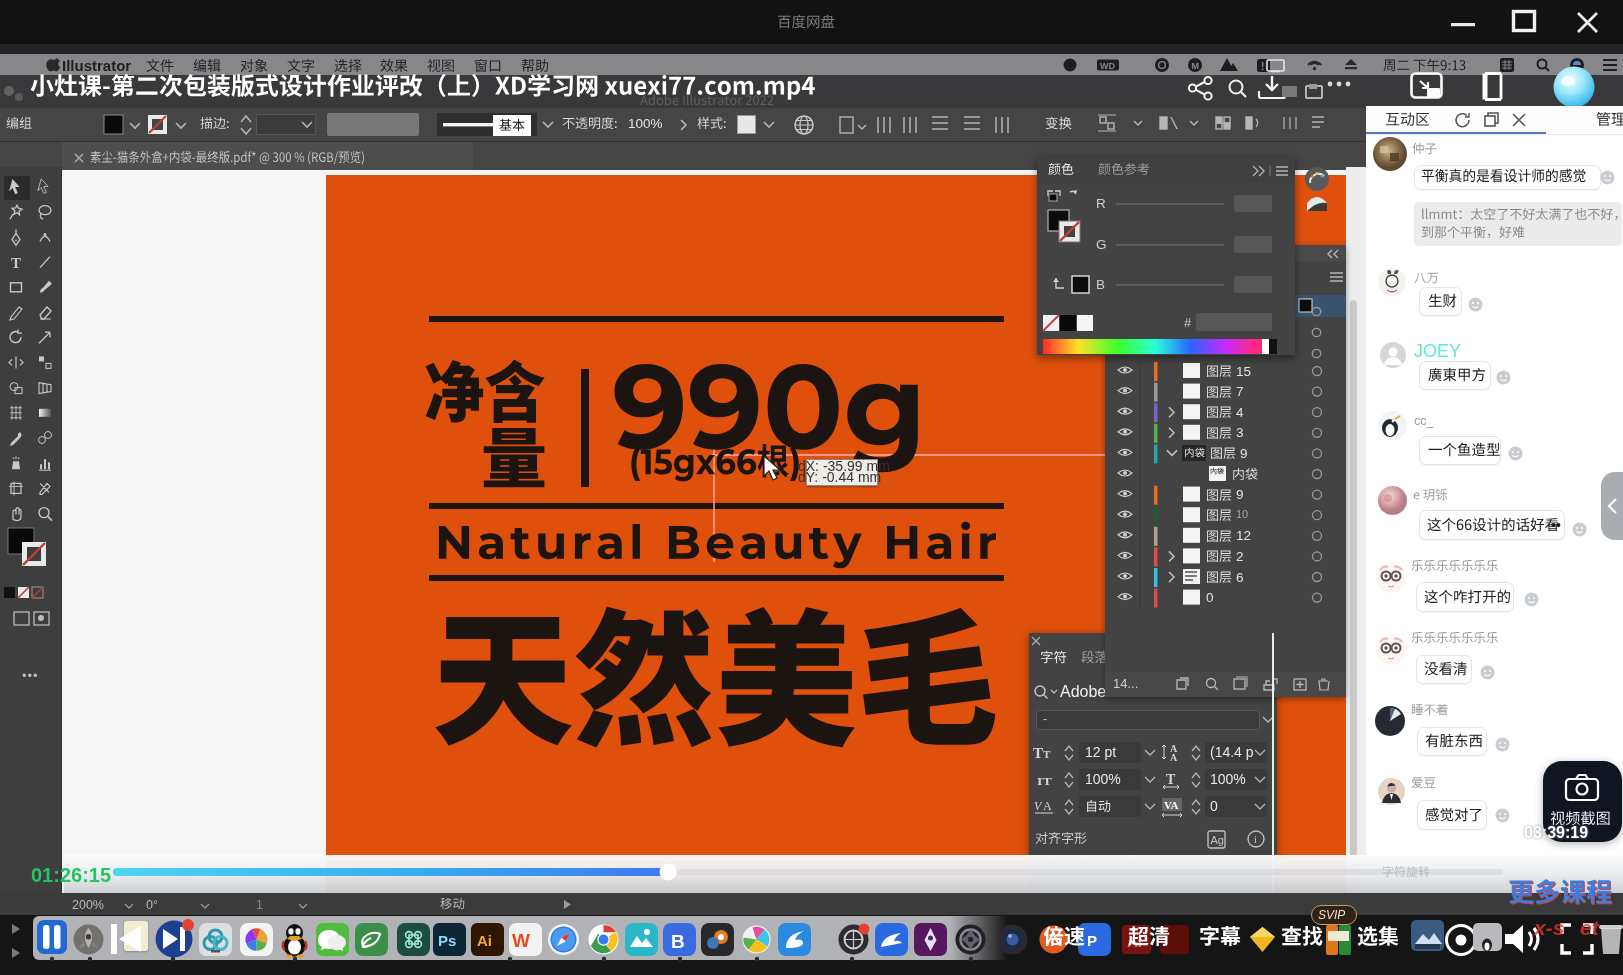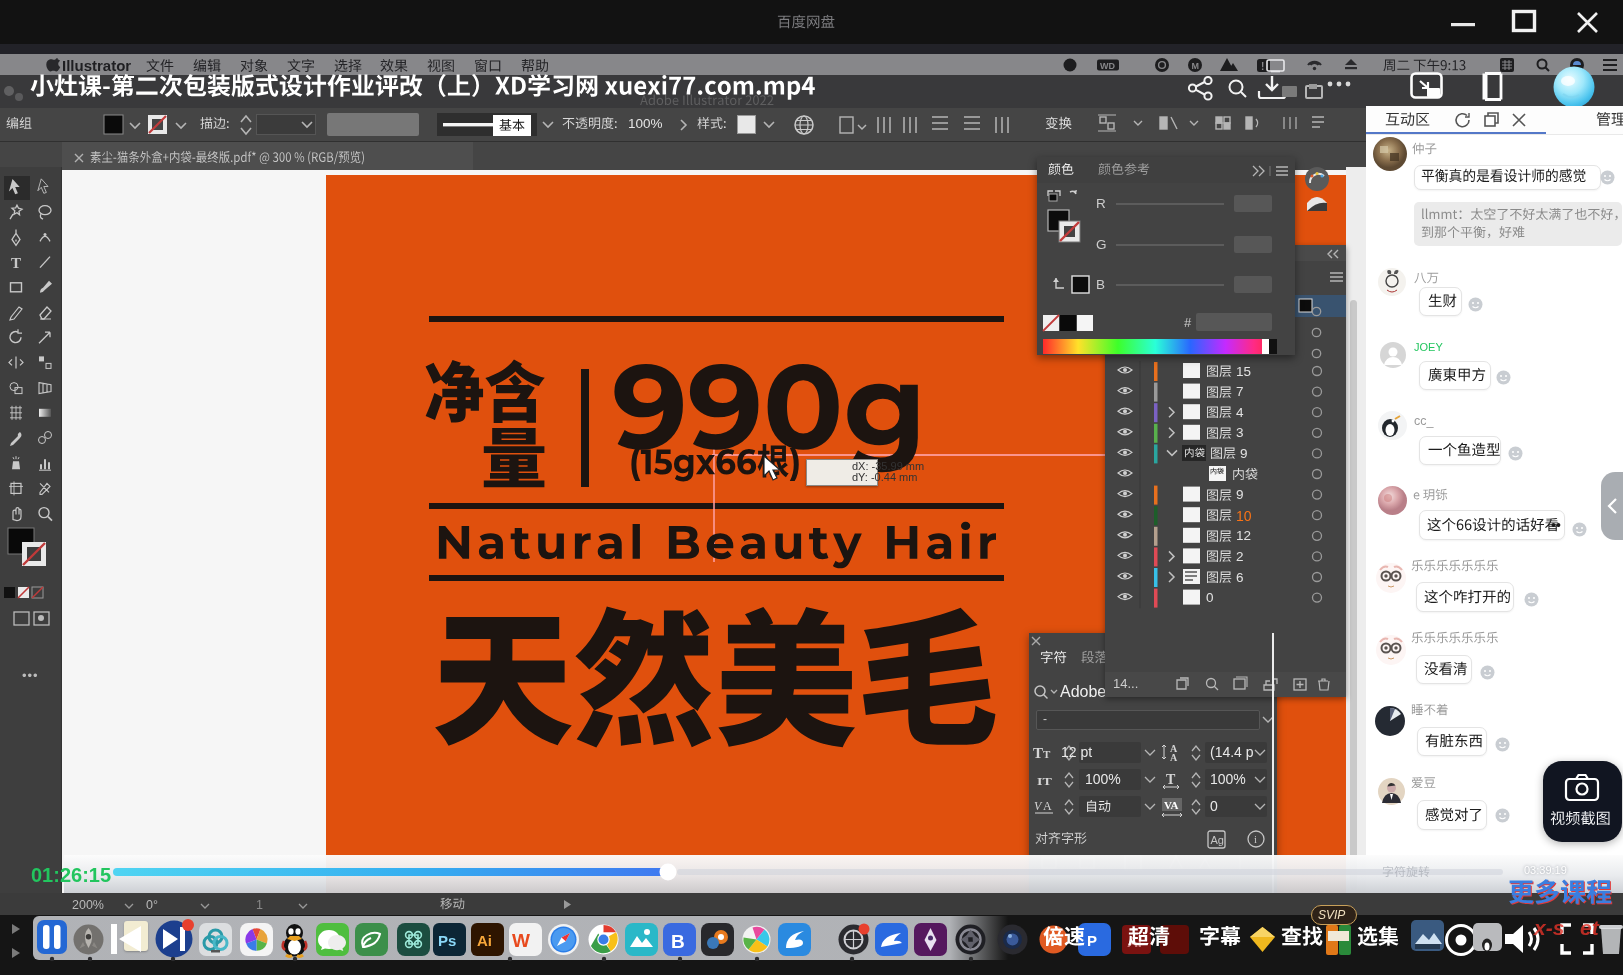--- a/index.html
+++ b/index.html
@@ -322,21 +322,21 @@
       <g>
         <path d="M3.9 0V-32.9H10.2L29.6 -9.2H26.6V-32.9H34.1V0H27.8L8.4 -23.7H11.4V0Z M61 0V-4.9L60.6 -6V-14.9Q60.6 -17.2 59.2 -18.5Q57.7 -19.8 54.8 -19.8Q52.8 -19.8 50.8 -19.2Q48.8 -18.6 47.5 -17.5L44.8 -22.6Q46.9 -24.1 49.8 -24.9Q52.7 -25.6 55.8 -25.6Q61.6 -25.6 64.8 -22.9Q67.9 -20.2 67.9 -14.4V0ZM53.4 0.4Q50.4 0.4 48.3 -0.6Q46.2 -1.6 45.1 -3.4Q43.9 -5.1 43.9 -7.3Q43.9 -9.5 45 -11.2Q46.1 -12.9 48.5 -13.9Q50.9 -14.8 54.8 -14.8H61.5V-10.6H55.6Q53 -10.6 52 -9.7Q51.1 -8.9 51.1 -7.6Q51.1 -6.2 52.2 -5.4Q53.3 -4.6 55.2 -4.6Q57 -4.6 58.5 -5.4Q60 -6.3 60.6 -8L61.7 -4.6Q60.9 -2.2 58.8 -0.9Q56.7 0.4 53.4 0.4Z M89.1 0.4Q84.6 0.4 82.1 -1.9Q79.7 -4.2 79.7 -8.7V-30.9H87V-8.8Q87 -7.2 87.8 -6.3Q88.7 -5.4 90.1 -5.4Q91.9 -5.4 93.1 -6.4L95 -1.2Q93.9 -0.4 92.4 -0Q90.8 0.4 89.1 0.4ZM75.7 -19.7V-25.3H93.3V-19.7Z M114.1 0.4Q110.9 0.4 108.5 -0.8Q106 -2 104.6 -4.6Q103.2 -7.1 103.2 -11V-25.3H110.6V-12.1Q110.6 -8.9 111.9 -7.4Q113.3 -6 115.7 -6Q117.4 -6 118.7 -6.7Q120 -7.4 120.8 -9Q121.6 -10.5 121.6 -12.8V-25.3H128.9V0H121.9V-7L123.2 -4.9Q121.9 -2.3 119.5 -1Q117 0.4 114.1 0.4Z M139.9 0V-25.3H146.9V-18.1L145.9 -20.2Q147 -22.9 149.5 -24.3Q152 -25.6 155.6 -25.6V-18.9Q155.1 -18.9 154.7 -19Q154.4 -19 154 -19Q150.9 -19 149.1 -17.3Q147.2 -15.6 147.2 -11.9V0Z M179.8 0V-4.9L179.4 -6V-14.9Q179.4 -17.2 178 -18.5Q176.5 -19.8 173.5 -19.8Q171.6 -19.8 169.6 -19.2Q167.6 -18.6 166.3 -17.5L163.6 -22.6Q165.7 -24.1 168.6 -24.9Q171.5 -25.6 174.5 -25.6Q180.4 -25.6 183.5 -22.9Q186.7 -20.2 186.7 -14.4V0ZM172.2 0.4Q169.2 0.4 167.1 -0.6Q165 -1.6 163.9 -3.4Q162.7 -5.1 162.7 -7.3Q162.7 -9.5 163.8 -11.2Q164.9 -12.9 167.3 -13.9Q169.7 -14.8 173.6 -14.8H180.3V-10.6H174.4Q171.8 -10.6 170.8 -9.7Q169.9 -8.9 169.9 -7.6Q169.9 -6.2 171 -5.4Q172 -4.6 174 -4.6Q175.8 -4.6 177.3 -5.4Q178.7 -6.3 179.4 -8L180.5 -4.6Q179.7 -2.2 177.6 -0.9Q175.5 0.4 172.2 0.4Z M197.6 0V-34.9H204.9V0Z M233.9 0V-32.9H250Q256.2 -32.9 259.3 -30.6Q262.5 -28.2 262.5 -24.3Q262.5 -21.8 261.2 -19.9Q259.9 -18 257.7 -16.9Q255.5 -15.9 252.6 -15.9L253.5 -17.8Q256.6 -17.8 259 -16.8Q261.4 -15.8 262.7 -13.8Q264.1 -11.8 264.1 -9Q264.1 -4.7 260.8 -2.4Q257.4 0 250.9 0ZM241.5 -5.7H250.4Q253.3 -5.7 254.9 -6.7Q256.4 -7.7 256.4 -9.8Q256.4 -11.9 254.9 -12.9Q253.3 -13.9 250.4 -13.9H240.9V-19.4H249Q251.8 -19.4 253.3 -20.4Q254.8 -21.4 254.8 -23.3Q254.8 -25.3 253.3 -26.2Q251.8 -27.2 249 -27.2H241.5Z M286.1 0.4Q281.8 0.4 278.5 -1.3Q275.3 -3 273.5 -6Q271.7 -8.9 271.7 -12.7Q271.7 -16.4 273.4 -19.4Q275.2 -22.3 278.2 -24Q281.3 -25.6 285.2 -25.6Q288.9 -25.6 291.9 -24.1Q294.8 -22.5 296.6 -19.6Q298.3 -16.6 298.3 -12.5Q298.3 -12.1 298.3 -11.6Q298.2 -11 298.2 -10.6H277.6V-14.9H294.3L291.5 -13.6Q291.5 -15.5 290.7 -17Q289.9 -18.5 288.5 -19.3Q287.1 -20.1 285.2 -20.1Q283.3 -20.1 281.9 -19.3Q280.4 -18.5 279.7 -17Q278.9 -15.5 278.9 -13.5V-12.4Q278.9 -10.3 279.8 -8.7Q280.7 -7.2 282.4 -6.3Q284.1 -5.5 286.3 -5.5Q288.3 -5.5 289.8 -6.1Q291.4 -6.7 292.7 -8L296.6 -3.7Q294.8 -1.7 292.2 -0.7Q289.5 0.4 286.1 0.4Z M322.9 0V-4.9L322.5 -6V-14.9Q322.5 -17.2 321 -18.5Q319.6 -19.8 316.6 -19.8Q314.6 -19.8 312.7 -19.2Q310.7 -18.6 309.3 -17.5L306.7 -22.6Q308.8 -24.1 311.7 -24.9Q314.6 -25.6 317.6 -25.6Q323.4 -25.6 326.6 -22.9Q329.8 -20.2 329.8 -14.4V0ZM315.2 0.4Q312.3 0.4 310.1 -0.6Q308 -1.6 306.9 -3.4Q305.8 -5.1 305.8 -7.3Q305.8 -9.5 306.9 -11.2Q308 -12.9 310.4 -13.9Q312.8 -14.8 316.6 -14.8H323.3V-10.6H317.4Q314.8 -10.6 313.9 -9.7Q312.9 -8.9 312.9 -7.6Q312.9 -6.2 314 -5.4Q315.1 -4.6 317 -4.6Q318.9 -4.6 320.3 -5.4Q321.8 -6.3 322.5 -8L323.6 -4.6Q322.8 -2.2 320.7 -0.9Q318.6 0.4 315.2 0.4Z M351.3 0.4Q348.1 0.4 345.7 -0.8Q343.2 -2 341.8 -4.6Q340.4 -7.1 340.4 -11V-25.3H347.8V-12.1Q347.8 -8.9 349.1 -7.4Q350.5 -6 352.9 -6Q354.6 -6 355.9 -6.7Q357.2 -7.4 358 -9Q358.8 -10.5 358.8 -12.8V-25.3H366.1V0H359.1V-7L360.4 -4.9Q359.1 -2.3 356.7 -1Q354.2 0.4 351.3 0.4Z M387.5 0.4Q383 0.4 380.5 -1.9Q378 -4.2 378 -8.7V-30.9H385.3V-8.8Q385.3 -7.2 386.2 -6.3Q387 -5.4 388.5 -5.4Q390.2 -5.4 391.4 -6.4L393.4 -1.2Q392.3 -0.4 390.7 -0Q389.1 0.4 387.5 0.4ZM374.1 -19.7V-25.3H391.6V-19.7Z M404.9 9.5Q403 9.5 401.1 8.9Q399.1 8.3 397.9 7.2L400.6 2Q401.4 2.7 402.5 3.1Q403.6 3.6 404.7 3.6Q406.2 3.6 407.2 2.8Q408.1 2.1 408.8 0.4L410.2 -2.7L410.7 -3.5L419.8 -25.3H426.8L415.4 1.6Q414.2 4.6 412.6 6.3Q411.1 8.1 409.1 8.8Q407.2 9.5 404.9 9.5ZM409.3 1 398 -25.3H405.6L414.3 -4.1Z M474.6 0V-32.9H482.3V0ZM452.1 0V-32.9H459.7V0ZM459.1 -13.5V-19.9H475.2V-13.5Z M509.2 0V-4.9L508.8 -6V-14.9Q508.8 -17.2 507.3 -18.5Q505.9 -19.8 502.9 -19.8Q500.9 -19.8 499 -19.2Q497 -18.6 495.6 -17.5L493 -22.6Q495.1 -24.1 498 -24.9Q500.9 -25.6 503.9 -25.6Q509.7 -25.6 512.9 -22.9Q516.1 -20.2 516.1 -14.4V0ZM501.5 0.4Q498.6 0.4 496.5 -0.6Q494.3 -1.6 493.2 -3.4Q492.1 -5.1 492.1 -7.3Q492.1 -9.5 493.2 -11.2Q494.3 -12.9 496.7 -13.9Q499.1 -14.8 502.9 -14.8H509.6V-10.6H503.8Q501.2 -10.6 500.2 -9.7Q499.2 -8.9 499.2 -7.6Q499.2 -6.2 500.3 -5.4Q501.4 -4.6 503.3 -4.6Q505.2 -4.6 506.7 -5.4Q508.1 -6.3 508.8 -8L509.9 -4.6Q509.1 -2.2 507 -0.9Q504.9 0.4 501.5 0.4Z M526.9 0V-25.3H534.3V0ZM530.6 -28.8Q528.6 -28.8 527.3 -30Q526 -31.2 526 -32.9Q526 -34.6 527.3 -35.8Q528.6 -37 530.6 -37Q532.6 -37 533.9 -35.9Q535.2 -34.8 535.2 -33Q535.2 -31.2 533.9 -30Q532.7 -28.8 530.6 -28.8Z M545.3 0V-25.3H552.3V-18.1L551.3 -20.2Q552.4 -22.9 554.9 -24.3Q557.4 -25.6 561 -25.6V-18.9Q560.5 -18.9 560.1 -19Q559.7 -19 559.3 -19Q556.3 -19 554.5 -17.3Q552.6 -15.6 552.6 -11.9V0Z" fill="#1c1410"></path>
       </g>
     </svg>
     <svg style="position:absolute;left:432px;top:604px;" width="568" height="149" viewBox="0 -128.5 568 148.0">
       <g transform="scale(0.97,1)">
         <path d="M9.1 -72.4V-50.5H55.6C49.2 -33.1 34.9 -15.6 3.2 -5.5C7.7 -1.3 14.5 7.6 17.1 12.8C48.2 2.2 64.8 -15 73.6 -33.3C85.7 -11.4 102.9 3.9 129.5 12.3C132.7 6.3 139.1 -2.9 144.1 -7.6C116.5 -14.5 98.3 -29.6 87.9 -50.5H136.7V-72.4H82.8L82.9 -80.3V-94H131.1V-115.9H14.7V-94H60.4V-80.6L60.2 -72.4Z M192.1 -16.1C193.7 -6.7 194.8 5.5 194.8 12.8L215.6 9.8C215.5 2.5 213.7 -9.3 211.8 -18.4ZM221.6 -16.4C224.7 -7.2 227.8 4.8 228.5 12.1L249.5 8C248.3 0.6 244.8 -10.9 241.3 -19.7ZM251.3 -16.4C257.4 -6.7 264.8 6.3 267.8 14.3L287.9 5.3C284.4 -2.9 276.4 -15.3 270.1 -24.2ZM166.3 -22.8C161.8 -12.4 154.5 -0.6 149.1 6.3L169.4 14.6C174.9 6.1 182.1 -6.7 186.6 -17.5ZM239.1 -122.5V-97.5H225.7C226.6 -101.2 227.5 -104.8 228.2 -108.8L214.9 -113.7L211.3 -113.1H196.8L200.3 -121.3L180.2 -126.4C174.9 -109.5 162.9 -88.6 147.9 -76.8C152.1 -73.6 158.7 -67.3 162.1 -63.4C172.3 -71.8 181.2 -83.8 188.5 -96.7H204.5C203.7 -93.6 202.8 -90.5 201.6 -87.6C198.1 -89.8 194.3 -91.7 191.1 -93.1L182.1 -81.5C186.2 -79.3 191 -76.5 195.1 -73.6C193.6 -71.2 192.1 -69.1 190.5 -66.9C186.7 -69.8 182.4 -72.6 178.7 -74.8L167.3 -64.1C171.3 -61.5 175.8 -58.3 179.7 -54.9C172 -48.2 162.9 -42.8 152.6 -39C157.1 -35.6 164.4 -27.3 167.3 -22.6C192 -33.1 211.3 -53.3 222.1 -85.1V-77.5H238.1C235.5 -62.5 227.3 -46.6 203.1 -34.3C208.1 -30.5 214.5 -24.2 217.8 -19.6C234.2 -28 244.3 -38.5 250.4 -49.9C255.9 -38.1 263.4 -28.6 273.9 -22C276.8 -27.6 283.2 -35.8 287.8 -39.9C273.6 -47.2 265 -61 259.9 -77.5H284.6V-97.5H272.3L285.9 -105.1C283.5 -110.5 278 -118.3 273.3 -124L259.1 -116.4V-122.5ZM269.1 -97.5H259.1V-114.2C262.9 -108.9 266.9 -102.3 269.1 -97.5Z M385.7 -126.1C383.5 -120.6 379.9 -113.6 376.4 -108.2H347.9L351.7 -109.8C350 -114.6 345.9 -121.3 341.6 -126.1L322.7 -118.8C325 -115.8 327.3 -111.8 329.1 -108.2H305.1V-89.6H353.8V-84.8H311.6V-67.2H353.8V-62H298.7V-43.7H350.7L350 -38.3H303.5V-19.4H340.5C333 -12.8 319.7 -8.5 295.2 -5.4C299.3 -0.7 304.3 8 305.9 13.7C341.1 8 357.4 -1.6 365.4 -15.6C377.1 2 393.9 10.8 423.4 14.2C426 8.2 431.6 -0.9 436.1 -5.5C413.5 -6.7 398 -10.9 387.8 -19.4H429.1V-38.3H372.4L373.2 -43.7H432.9V-62H375.7V-67.2H419.5V-84.8H375.7V-89.6H424.9V-108.2H400.2C403 -111.8 405.9 -116.2 408.8 -120.7Z M444.4 -38.5 447.2 -18 491 -23.7V-18.5C491 5 497.6 11.7 521.7 11.7C526.9 11.7 545.3 11.7 551 11.7C571.3 11.7 577.9 4.1 580.8 -19C574.5 -20.3 565.3 -23.9 560.2 -27.4C558.9 -12 557.3 -9.1 549 -9.1C544.6 -9.1 528.1 -9.1 523.8 -9.1C514.4 -9.1 513.2 -9.9 513.2 -18.5V-26.4L575.7 -34.5L572.9 -54.3L513.2 -47V-59.7L567.2 -67L564.3 -86.9L513.2 -80.2V-94.3C530.7 -98 547.5 -102.5 562.4 -107.9L545 -125.3C520.3 -115.5 481.7 -107.5 445.3 -103.1C447.8 -98.4 450.8 -89.6 451.7 -84.2C464.4 -85.8 477.7 -87.7 491 -89.9V-77.2L449.5 -71.8L452.5 -51.4L491 -56.6V-44.2Z" fill="#1c1410"></path>
       </g>
     </svg>
     <div style="position:absolute;left:806px;top:459px;width:72px;height:27px;background:#efece6;border:1px solid #8a8a88;box-shadow:0 1px 2px rgba(0,0,0,.35)"></div>
-    <div class="ab" style="left:852px;top:461px;font-size:11px;color:#333;line-height:11px">dX: -35.99 mm<br>dY: -0.44 mm</div>
+    <div class="ab" style="left:798px;top:461px;font-size:14px;color:#333;line-height:11px">dX: -35.99 mm<br>dY: -0.44 mm</div>
     <svg class="ab" style="left:763px;top:455px" width="20" height="28">
       <path d="M1 1v20l5-5 4 9 4-2-4-8h7Z" fill="#fff" stroke="#222" stroke-width="1.2"></path>
     </svg>
     <div style="position:absolute;left:0;top:167px;width:62px;height:748px;background:#3e3e3e;border-right:1px solid #333"></div>
     <div style="position:absolute;left:4px;top:176px;width:26px;height:24px;background:#2b2b2b"></div>
     <svg class="ab" style="left:0;top:0" width="62" height="560">
       <g transform="translate(8,178)">
         <path d="M5 1l8 9h-5l3 7-3 1-3-7-4 4Z" fill="#c8c8c8" transform="scale(0.9)"></path>
       </g>
       <g transform="translate(37,178)">
@@ -485,21 +485,21 @@
       <path d="M1 1l5 5 5-5" fill="none" stroke="#b5b5b5" stroke-width="1.4"></path>
     </svg>
     <svg class="ab" style="left:1033px;top:742px" width="28" height="22">
       <text x="0" y="16" font-size="15" font-weight="bold" fill="#d5d5d5" font-family="Liberation Serif">T</text>
       <text x="10" y="16" font-size="11" font-weight="bold" fill="#d5d5d5" font-family="Liberation Serif">T</text>
     </svg>
     <svg class="ab" style="left:1063px;top:744px" width="12" height="18">
       <path d="M2 7l4-5 4 5M2 11l4 5 4-5" fill="none" stroke="#b5b5b5" stroke-width="1.3"></path>
     </svg>
     <div style="position:absolute;left:1079px;top:742px;width:62px;height:21px;background:#3a3a3a;border-radius:2px"></div>
-    <div class="ab" style="left:1061px;top:744px;color:#e8e8e8;font-size:14px">12 pt</div>
+    <div class="ab" style="left:1085px;top:744px;color:#e8e8e8;font-size:14px">12 pt</div>
     <svg class="ab" style="left:1144px;top:749px" width="12" height="9">
       <path d="M1 1l5 5 5-5" fill="none" stroke="#b5b5b5" stroke-width="1.3"></path>
     </svg>
     <svg class="ab" style="left:1160px;top:742px" width="28" height="22">
       <text x="10" y="10" font-size="10" font-weight="bold" fill="#d5d5d5" font-family="Liberation Serif">A</text>
       <text x="10" y="19" font-size="10" font-weight="bold" fill="#d5d5d5" font-family="Liberation Serif">A</text>
       <path d="M4 3v14M2 5l2-2 2 2M2 15l2 2 2-2" stroke="#d5d5d5" fill="none"></path>
     </svg>
     <svg class="ab" style="left:1190px;top:744px" width="12" height="18">
       <path d="M2 7l4-5 4 5M2 11l4 5 4-5" fill="none" stroke="#b5b5b5" stroke-width="1.3"></path>
@@ -751,21 +751,21 @@
       <g>
         <path d="M4.9 -3.6C5.9 -3.4 7.2 -3 8 -2.6L8.4 -3.2C7.6 -3.6 6.3 -4 5.3 -4.2ZM3.6 -2C5.4 -1.8 7.6 -1.2 8.9 -0.8L9.3 -1.5C8 -1.9 5.8 -2.4 4 -2.6ZM1.1 -10.3V1H2V0.5H10.9V1H11.9V-10.3ZM2 -0.4V-9.5H10.9V-0.4ZM5.4 -9.2C4.7 -8.1 3.6 -7.1 2.5 -6.5C2.7 -6.3 3 -6 3.2 -5.9C3.6 -6.1 4 -6.4 4.4 -6.8C4.8 -6.4 5.3 -6 5.8 -5.6C4.7 -5.1 3.4 -4.7 2.3 -4.5C2.4 -4.3 2.6 -3.9 2.7 -3.7C4 -4 5.4 -4.5 6.6 -5.1C7.7 -4.6 8.9 -4.1 10.2 -3.8C10.3 -4.1 10.5 -4.4 10.7 -4.6C9.6 -4.8 8.4 -5.1 7.4 -5.6C8.4 -6.3 9.2 -7 9.7 -7.9L9.2 -8.2L9 -8.2H5.7C5.9 -8.4 6 -8.7 6.2 -8.9ZM4.9 -7.3 5 -7.4H8.4C7.9 -6.9 7.3 -6.4 6.6 -6C5.9 -6.4 5.3 -6.9 4.9 -7.3Z M17 -5.9V-5.1H24.3V-5.9ZM15.7 -9.5H23.5V-7.9H15.7ZM14.7 -10.3V-6.5C14.7 -4.4 14.6 -1.5 13.4 0.5C13.7 0.6 14.1 0.9 14.3 1C15.5 -1.1 15.7 -4.3 15.7 -6.5V-7H24.5V-10.3ZM16.7 0.8C17.1 0.7 17.8 0.6 23.4 0.2C23.6 0.6 23.8 0.9 23.9 1.2L24.8 0.7C24.4 -0.1 23.5 -1.5 22.8 -2.5L21.9 -2.1C22.3 -1.6 22.6 -1.1 23 -0.5L17.9 -0.2C18.6 -1 19.3 -1.9 19.9 -2.8H25.3V-3.7H16.1V-2.8H18.7C18.1 -1.8 17.4 -0.9 17.2 -0.7C16.9 -0.4 16.6 -0.1 16.4 -0.1C16.5 0.2 16.7 0.6 16.7 0.8Z" fill="#e2e2e2"></path>
       </g>
     </svg>
     <div class="ab" style="left:1236px;top:487.10000000000014px;color:#e2e2e2;font-size:13.5px">9</div>
     <svg style="position:absolute;left:1206px;top:508.20000000000016px;" width="28" height="16" viewBox="0 -11.4 28 15.0">
       <g>
         <path d="M4.9 -3.6C5.9 -3.4 7.2 -3 8 -2.6L8.4 -3.2C7.6 -3.6 6.3 -4 5.3 -4.2ZM3.6 -2C5.4 -1.8 7.6 -1.2 8.9 -0.8L9.3 -1.5C8 -1.9 5.8 -2.4 4 -2.6ZM1.1 -10.3V1H2V0.5H10.9V1H11.9V-10.3ZM2 -0.4V-9.5H10.9V-0.4ZM5.4 -9.2C4.7 -8.1 3.6 -7.1 2.5 -6.5C2.7 -6.3 3 -6 3.2 -5.9C3.6 -6.1 4 -6.4 4.4 -6.8C4.8 -6.4 5.3 -6 5.8 -5.6C4.7 -5.1 3.4 -4.7 2.3 -4.5C2.4 -4.3 2.6 -3.9 2.7 -3.7C4 -4 5.4 -4.5 6.6 -5.1C7.7 -4.6 8.9 -4.1 10.2 -3.8C10.3 -4.1 10.5 -4.4 10.7 -4.6C9.6 -4.8 8.4 -5.1 7.4 -5.6C8.4 -6.3 9.2 -7 9.7 -7.9L9.2 -8.2L9 -8.2H5.7C5.9 -8.4 6 -8.7 6.2 -8.9ZM4.9 -7.3 5 -7.4H8.4C7.9 -6.9 7.3 -6.4 6.6 -6C5.9 -6.4 5.3 -6.9 4.9 -7.3Z M17 -5.9V-5.1H24.3V-5.9ZM15.7 -9.5H23.5V-7.9H15.7ZM14.7 -10.3V-6.5C14.7 -4.4 14.6 -1.5 13.4 0.5C13.7 0.6 14.1 0.9 14.3 1C15.5 -1.1 15.7 -4.3 15.7 -6.5V-7H24.5V-10.3ZM16.7 0.8C17.1 0.7 17.8 0.6 23.4 0.2C23.6 0.6 23.8 0.9 23.9 1.2L24.8 0.7C24.4 -0.1 23.5 -1.5 22.8 -2.5L21.9 -2.1C22.3 -1.6 22.6 -1.1 23 -0.5L17.9 -0.2C18.6 -1 19.3 -1.9 19.9 -2.8H25.3V-3.7H16.1V-2.8H18.7C18.1 -1.8 17.4 -0.9 17.2 -0.7C16.9 -0.4 16.6 -0.1 16.4 -0.1C16.5 0.2 16.7 0.6 16.7 0.8Z" fill="#e2e2e2"></path>
       </g>
     </svg>
-    <div class="ab" style="left:1236px;top:507.70000000000016px;color:#f97316;font-size:14px">10</div>
+    <div class="ab" style="left:1236px;top:507.70000000000016px;color:#a3a3a3;font-size:11px">10</div>
     <svg style="position:absolute;left:1206px;top:528.8000000000002px;" width="28" height="16" viewBox="0 -11.4 28 15.0">
       <g>
         <path d="M4.9 -3.6C5.9 -3.4 7.2 -3 8 -2.6L8.4 -3.2C7.6 -3.6 6.3 -4 5.3 -4.2ZM3.6 -2C5.4 -1.8 7.6 -1.2 8.9 -0.8L9.3 -1.5C8 -1.9 5.8 -2.4 4 -2.6ZM1.1 -10.3V1H2V0.5H10.9V1H11.9V-10.3ZM2 -0.4V-9.5H10.9V-0.4ZM5.4 -9.2C4.7 -8.1 3.6 -7.1 2.5 -6.5C2.7 -6.3 3 -6 3.2 -5.9C3.6 -6.1 4 -6.4 4.4 -6.8C4.8 -6.4 5.3 -6 5.8 -5.6C4.7 -5.1 3.4 -4.7 2.3 -4.5C2.4 -4.3 2.6 -3.9 2.7 -3.7C4 -4 5.4 -4.5 6.6 -5.1C7.7 -4.6 8.9 -4.1 10.2 -3.8C10.3 -4.1 10.5 -4.4 10.7 -4.6C9.6 -4.8 8.4 -5.1 7.4 -5.6C8.4 -6.3 9.2 -7 9.7 -7.9L9.2 -8.2L9 -8.2H5.7C5.9 -8.4 6 -8.7 6.2 -8.9ZM4.9 -7.3 5 -7.4H8.4C7.9 -6.9 7.3 -6.4 6.6 -6C5.9 -6.4 5.3 -6.9 4.9 -7.3Z M17 -5.9V-5.1H24.3V-5.9ZM15.7 -9.5H23.5V-7.9H15.7ZM14.7 -10.3V-6.5C14.7 -4.4 14.6 -1.5 13.4 0.5C13.7 0.6 14.1 0.9 14.3 1C15.5 -1.1 15.7 -4.3 15.7 -6.5V-7H24.5V-10.3ZM16.7 0.8C17.1 0.7 17.8 0.6 23.4 0.2C23.6 0.6 23.8 0.9 23.9 1.2L24.8 0.7C24.4 -0.1 23.5 -1.5 22.8 -2.5L21.9 -2.1C22.3 -1.6 22.6 -1.1 23 -0.5L17.9 -0.2C18.6 -1 19.3 -1.9 19.9 -2.8H25.3V-3.7H16.1V-2.8H18.7C18.1 -1.8 17.4 -0.9 17.2 -0.7C16.9 -0.4 16.6 -0.1 16.4 -0.1C16.5 0.2 16.7 0.6 16.7 0.8Z" fill="#e2e2e2"></path>
       </g>
     </svg>
     <div class="ab" style="left:1236px;top:528.3000000000002px;color:#e2e2e2;font-size:13.5px">12</div>
     <svg style="position:absolute;left:1206px;top:549.4000000000002px;" width="28" height="16" viewBox="0 -11.4 28 15.0">
       <g>
         <path d="M4.9 -3.6C5.9 -3.4 7.2 -3 8 -2.6L8.4 -3.2C7.6 -3.6 6.3 -4 5.3 -4.2ZM3.6 -2C5.4 -1.8 7.6 -1.2 8.9 -0.8L9.3 -1.5C8 -1.9 5.8 -2.4 4 -2.6ZM1.1 -10.3V1H2V0.5H10.9V1H11.9V-10.3ZM2 -0.4V-9.5H10.9V-0.4ZM5.4 -9.2C4.7 -8.1 3.6 -7.1 2.5 -6.5C2.7 -6.3 3 -6 3.2 -5.9C3.6 -6.1 4 -6.4 4.4 -6.8C4.8 -6.4 5.3 -6 5.8 -5.6C4.7 -5.1 3.4 -4.7 2.3 -4.5C2.4 -4.3 2.6 -3.9 2.7 -3.7C4 -4 5.4 -4.5 6.6 -5.1C7.7 -4.6 8.9 -4.1 10.2 -3.8C10.3 -4.1 10.5 -4.4 10.7 -4.6C9.6 -4.8 8.4 -5.1 7.4 -5.6C8.4 -6.3 9.2 -7 9.7 -7.9L9.2 -8.2L9 -8.2H5.7C5.9 -8.4 6 -8.7 6.2 -8.9ZM4.9 -7.3 5 -7.4H8.4C7.9 -6.9 7.3 -6.4 6.6 -6C5.9 -6.4 5.3 -6.9 4.9 -7.3Z M17 -5.9V-5.1H24.3V-5.9ZM15.7 -9.5H23.5V-7.9H15.7ZM14.7 -10.3V-6.5C14.7 -4.4 14.6 -1.5 13.4 0.5C13.7 0.6 14.1 0.9 14.3 1C15.5 -1.1 15.7 -4.3 15.7 -6.5V-7H24.5V-10.3ZM16.7 0.8C17.1 0.7 17.8 0.6 23.4 0.2C23.6 0.6 23.8 0.9 23.9 1.2L24.8 0.7C24.4 -0.1 23.5 -1.5 22.8 -2.5L21.9 -2.1C22.3 -1.6 22.6 -1.1 23 -0.5L17.9 -0.2C18.6 -1 19.3 -1.9 19.9 -2.8H25.3V-3.7H16.1V-2.8H18.7C18.1 -1.8 17.4 -0.9 17.2 -0.7C16.9 -0.4 16.6 -0.1 16.4 -0.1C16.5 0.2 16.7 0.6 16.7 0.8Z" fill="#e2e2e2"></path>
       </g>
@@ -946,21 +946,21 @@
       <circle cx="7.5" cy="7.5" r="7" fill="#c9cdd2"></circle>
       <circle cx="5" cy="6" r="1" fill="#fff"></circle>
       <circle cx="10" cy="6" r="1" fill="#fff"></circle>
       <path d="M4.5 9.5q3 2.5 6 0" stroke="#fff" fill="none" stroke-width="1.1"></path>
     </svg>
     <svg class="ab" style="left:1380px;top:342px" width="26" height="26">
       <circle cx="13" cy="13" r="13" fill="#d6d6d6"></circle>
       <circle cx="13" cy="10" r="4.5" fill="#fff"></circle>
       <path d="M4 23q2-8 9-8t9 8" fill="#fff"></path>
     </svg>
-    <div class="ab" style="left:1414px;top:341px;color:#22c55e;font-size:11px">JOEY</div>
+    <div class="ab" style="left:1414px;top:341px;color:#5eead4;font-size:18px">JOEY</div>
     <div style="position:absolute;left:1419px;top:361px;width:72px;height:29px;background:#fff;border:1px solid #e4e4e4;border-radius:7px;box-shadow:0 1px 2px rgba(0,0,0,.05)"></div>
     <svg style="position:absolute;left:1428px;top:367px;" width="60" height="17" viewBox="0 -12.8 60 16.5">
       <g>
         <path d="M9.4 -0.4C10.8 0.1 12.3 0.8 13.2 1.2L13.7 0.4C12.8 -0 11.3 -0.6 9.9 -1.1ZM6.5 -1.1C5.6 -0.6 3.9 0 2.8 0.4C3 0.6 3.2 1 3.3 1.2C4.5 0.8 6.1 0.1 7.4 -0.4ZM6.9 -12 7.2 -10.9H1.9V-6.8C1.9 -4.6 1.7 -1.6 0.4 0.5C0.7 0.6 1.2 0.9 1.4 1C2.7 -1.2 2.9 -4.5 2.9 -6.8V-10H13.7V-10.9H8.4C8.3 -11.3 8.1 -11.8 7.9 -12.2ZM4.1 -5.3V-1.2H12.7V-5.3H8.8V-6.1H13.7V-6.9H10.7V-8H13.1V-8.8H10.7V-9.8H9.7V-8.8H6.9V-9.8H5.9V-8.8H3.7V-8H5.9V-6.9H3.2V-6.1H7.8V-5.3ZM6.9 -6.9V-8H9.7V-6.9ZM5.1 -2.9H7.8V-1.9H5.1ZM8.8 -2.9H11.6V-1.9H8.8ZM5.1 -4.6H7.8V-3.6H5.1ZM8.8 -4.6H11.6V-3.6H8.8Z M16.7 -8.6V-3.2H20.2C18.9 -1.9 16.9 -0.6 15.1 0C15.3 0.2 15.7 0.7 15.8 0.9C17.7 0.2 19.8 -1.2 21.2 -2.8V1.2H22.3V-2.8C23.7 -1.2 25.8 0.2 27.7 1C27.9 0.7 28.2 0.2 28.4 0C26.6 -0.6 24.5 -1.9 23.2 -3.2H27V-8.6H22.3V-9.8H28.1V-10.8H22.3V-12.2H21.2V-10.8H15.5V-9.8H21.2V-8.6ZM17.8 -5.5H21.2V-4.1H17.8ZM22.3 -5.5H25.8V-4.1H22.3ZM17.8 -7.7H21.2V-6.3H17.8ZM22.3 -7.7H25.8V-6.3H22.3Z M35.7 -10.2V-7.8H31.9V-10.2ZM36.8 -10.2H40.6V-7.8H36.8ZM35.7 -6.8V-4.4H31.9V-6.8ZM36.8 -6.8H40.6V-4.4H36.8ZM30.8 -11.3V-2.6H31.9V-3.4H35.7V1.2H36.8V-3.4H40.6V-2.6H41.7V-11.3Z M49.9 -11.9C50.3 -11.2 50.7 -10.3 50.9 -9.7H44.5V-8.6H48.4C48.3 -5.3 47.9 -1.5 44.2 0.3C44.5 0.5 44.8 0.9 45 1.2C47.7 -0.2 48.8 -2.7 49.3 -5.2H54.5C54.2 -2 53.9 -0.6 53.5 -0.2C53.3 -0 53.1 0 52.8 0C52.4 0 51.4 -0 50.4 -0.1C50.6 0.2 50.7 0.6 50.8 1C51.7 1 52.7 1 53.2 1C53.8 1 54.1 0.9 54.5 0.5C55 -0.1 55.3 -1.7 55.6 -5.8C55.6 -5.9 55.7 -6.3 55.7 -6.3H49.4C49.5 -7.1 49.6 -7.8 49.6 -8.6H57.1V-9.7H51L52 -10.1C51.8 -10.7 51.3 -11.6 50.9 -12.3Z" fill="#1d1d1d"></path>
       </g>
     </svg>
     <svg class="ab" style="left:1496px;top:370px" width="15" height="15">
       <circle cx="7.5" cy="7.5" r="7" fill="#c9cdd2"></circle>
       <circle cx="5" cy="6" r="1" fill="#fff"></circle>
       <circle cx="10" cy="6" r="1" fill="#fff"></circle>
@@ -1154,21 +1154,21 @@
     <div style="position:absolute;left:677px;top:869px;width:826px;height:6px;background:rgba(205,210,218,.55);border-radius:3px"></div>
     <div style="position:absolute;left:113px;top:867.5px;width:555px;height:8px;background:linear-gradient(90deg,#4fd4f2,#35aef0 55%,#3f78f0);border-radius:4px"></div>
     <svg class="ab" style="left:659px;top:863px" width="18" height="18">
       <circle cx="9" cy="9" r="8.5" fill="#fff"></circle>
     </svg>
     <svg style="position:absolute;left:1382px;top:865px;" width="50" height="15" viewBox="0 -10.6 50 14.0">
       <g>
         <path d="M5.5 -4.4V-3.6H0.8V-2.7H5.5V-0.2C5.5 0 5.5 0.1 5.2 0.1C5 0.1 4.2 0.1 3.4 0C3.6 0.3 3.8 0.7 3.8 0.9C4.8 0.9 5.5 0.9 5.9 0.8C6.3 0.6 6.5 0.4 6.5 -0.1V-2.7H11.2V-3.6H6.5V-4C7.5 -4.6 8.6 -5.4 9.3 -6.2L8.7 -6.7L8.5 -6.6H2.8V-5.8H7.6C7 -5.2 6.2 -4.7 5.5 -4.4ZM5.1 -9.9C5.3 -9.6 5.5 -9.2 5.7 -8.8H1V-6.3H1.8V-8H10.1V-6.3H11V-8.8H6.8C6.6 -9.2 6.3 -9.8 6 -10.2Z M16.7 -3.3C17.3 -2.6 17.9 -1.5 18.3 -0.9L19 -1.4C18.7 -2 18 -3 17.5 -3.7ZM20.8 -6.5V-5.2H16V-4.4H20.8V-0.2C20.8 0 20.7 0.1 20.5 0.1C20.3 0.1 19.5 0.1 18.6 0.1C18.8 0.3 18.9 0.7 18.9 0.9C20 0.9 20.7 0.9 21.1 0.8C21.5 0.6 21.7 0.4 21.7 -0.2V-4.4H23.3V-5.2H21.7V-6.5ZM15.1 -6.6C14.5 -5.3 13.5 -4 12.5 -3.1C12.7 -3 13 -2.6 13.1 -2.4C13.5 -2.7 13.9 -3.2 14.3 -3.6V1H15.2V-4.9C15.5 -5.3 15.7 -5.8 16 -6.3ZM14.2 -10.1C13.8 -8.9 13.2 -7.7 12.4 -6.9C12.6 -6.8 13 -6.6 13.2 -6.4C13.6 -6.9 14 -7.5 14.3 -8.2H14.9C15.2 -7.6 15.5 -6.9 15.7 -6.5L16.5 -6.8C16.3 -7.2 16.1 -7.7 15.8 -8.2H17.7V-8.9H14.7C14.8 -9.3 15 -9.6 15.1 -9.9ZM18.9 -10.1C18.6 -8.9 17.9 -7.8 17.1 -7C17.3 -6.9 17.7 -6.7 17.9 -6.5C18.3 -7 18.7 -7.5 19 -8.2H19.9C20.2 -7.7 20.6 -7.1 20.7 -6.7L21.5 -7C21.4 -7.3 21.1 -7.8 20.8 -8.2H23.2V-8.9H19.4C19.5 -9.3 19.7 -9.6 19.8 -9.9Z M26 -9.8C26.4 -9.3 26.7 -8.6 26.9 -8.1H24.5V-7.3H25.8C25.8 -3.9 25.7 -1.2 24.3 0.3C24.5 0.5 24.8 0.8 25 1C26.1 -0.4 26.5 -2.4 26.6 -4.9H28C27.9 -1.5 27.8 -0.4 27.6 -0.1C27.6 0 27.5 0.1 27.3 0.1C27.1 0.1 26.7 0.1 26.2 0C26.4 0.3 26.4 0.6 26.4 0.9C26.9 0.9 27.4 0.9 27.7 0.8C28 0.8 28.2 0.7 28.4 0.4C28.7 0 28.8 -1.3 28.8 -5.3C28.8 -5.4 28.8 -5.7 28.8 -5.7H26.6L26.7 -7.3H29.3V-8.1H27.1L27.8 -8.4C27.6 -8.8 27.2 -9.5 26.8 -10ZM30.1 -4.5C30 -2.5 29.8 -0.7 28.8 0.3C29 0.5 29.3 0.7 29.4 0.9C29.9 0.4 30.3 -0.4 30.5 -1.2C31.2 0.4 32.3 0.7 33.8 0.7H35.4C35.4 0.5 35.5 0.1 35.6 -0.1C35.3 -0.1 34 -0.1 33.8 -0.1C33.4 -0.1 33.1 -0.1 32.7 -0.2V-2.7H35V-3.5H32.7V-5.6H34.3C34.2 -5.2 34 -4.7 33.8 -4.4L34.5 -4.1C34.8 -4.7 35.1 -5.5 35.4 -6.3L34.8 -6.4L34.7 -6.4H29.9C30.2 -6.8 30.5 -7.2 30.7 -7.7H35.5V-8.5H31.1C31.2 -9 31.4 -9.4 31.5 -9.9L30.6 -10.1C30.3 -8.7 29.7 -7.4 28.9 -6.6C29.1 -6.4 29.4 -6.1 29.6 -6L29.8 -6.3V-5.6H31.9V-0.6C31.4 -0.9 31 -1.5 30.7 -2.6C30.8 -3.2 30.8 -3.8 30.9 -4.5Z M37 -4C37.1 -4.1 37.4 -4.2 37.8 -4.2H38.9V-2.4L36.5 -2L36.7 -1.1L38.9 -1.6V0.9H39.8V-1.7L41.4 -2.1L41.4 -2.8L39.8 -2.6V-4.2H41V-5H39.8V-6.8H38.9V-5H37.7C38.1 -5.8 38.5 -6.8 38.8 -7.8H41V-8.7H39.1C39.2 -9.1 39.3 -9.5 39.4 -9.9L38.5 -10.1C38.4 -9.6 38.3 -9.1 38.2 -8.7H36.6V-7.8H38C37.7 -6.9 37.4 -6 37.3 -5.7C37.1 -5.2 36.9 -4.8 36.7 -4.8C36.8 -4.6 36.9 -4.2 37 -4ZM41.1 -6.4V-5.6H42.9C42.6 -4.7 42.4 -3.9 42.2 -3.3H45.6C45.2 -2.7 44.7 -2 44.2 -1.4C43.8 -1.7 43.3 -1.9 42.9 -2.1L42.4 -1.6C43.6 -0.8 45 0.3 45.7 1L46.3 0.3C46 -0.1 45.4 -0.5 44.9 -0.9C45.6 -1.9 46.5 -3 47.1 -3.9L46.4 -4.2L46.3 -4.2H43.4L43.8 -5.6H47.5V-6.4H44.1L44.4 -7.8H47.1V-8.7H44.7L45 -10L44.1 -10.1L43.8 -8.7H41.6V-7.8H43.5L43.1 -6.4Z" fill="#a9adb5" fill-opacity="0.75"></path>
       </g>
     </svg>
-    <div class="ab" style="left:1524px;top:864px;color:#ffffff;font-size:11px;font-weight:normal;text-shadow:0 0 3px rgba(130,135,145,.9)">03:39:19</div>
+    <div class="ab" style="left:1524px;top:824px;color:#ffffff;font-size:16px;font-weight:bold;text-shadow:0 0 3px rgba(130,135,145,.9)">03:39:19</div>
     <div style="position:absolute;left:0;top:915px;width:1623px;height:60px;background:#151515"></div>
     <div style="position:absolute;left:33px;top:916px;width:975px;height:44px;background:linear-gradient(90deg,rgba(185,187,191,.95) 0%,rgba(185,187,191,.95) 94%,rgba(185,187,191,0));border-radius:6px 0 0 6px"></div>
     <svg class="ab" style="left:10px;top:922px" width="16" height="40">
       <path d="M2 2l8 5-8 5Z" fill="#7a7a7a"></path>
       <path d="M2 26l8 5-8 5Z" fill="#7a7a7a"></path>
     </svg>
     <svg class="ab" style="left:37px;top:920px" width="32" height="36">
       <rect x="0" y="0" width="30" height="34" rx="7" fill="#2468d4"></rect>
       <rect x="6" y="5" width="6.5" height="24" rx="3" fill="#fff"></rect>
       <rect x="17" y="5" width="6.5" height="24" rx="3" fill="#fff"></rect>

